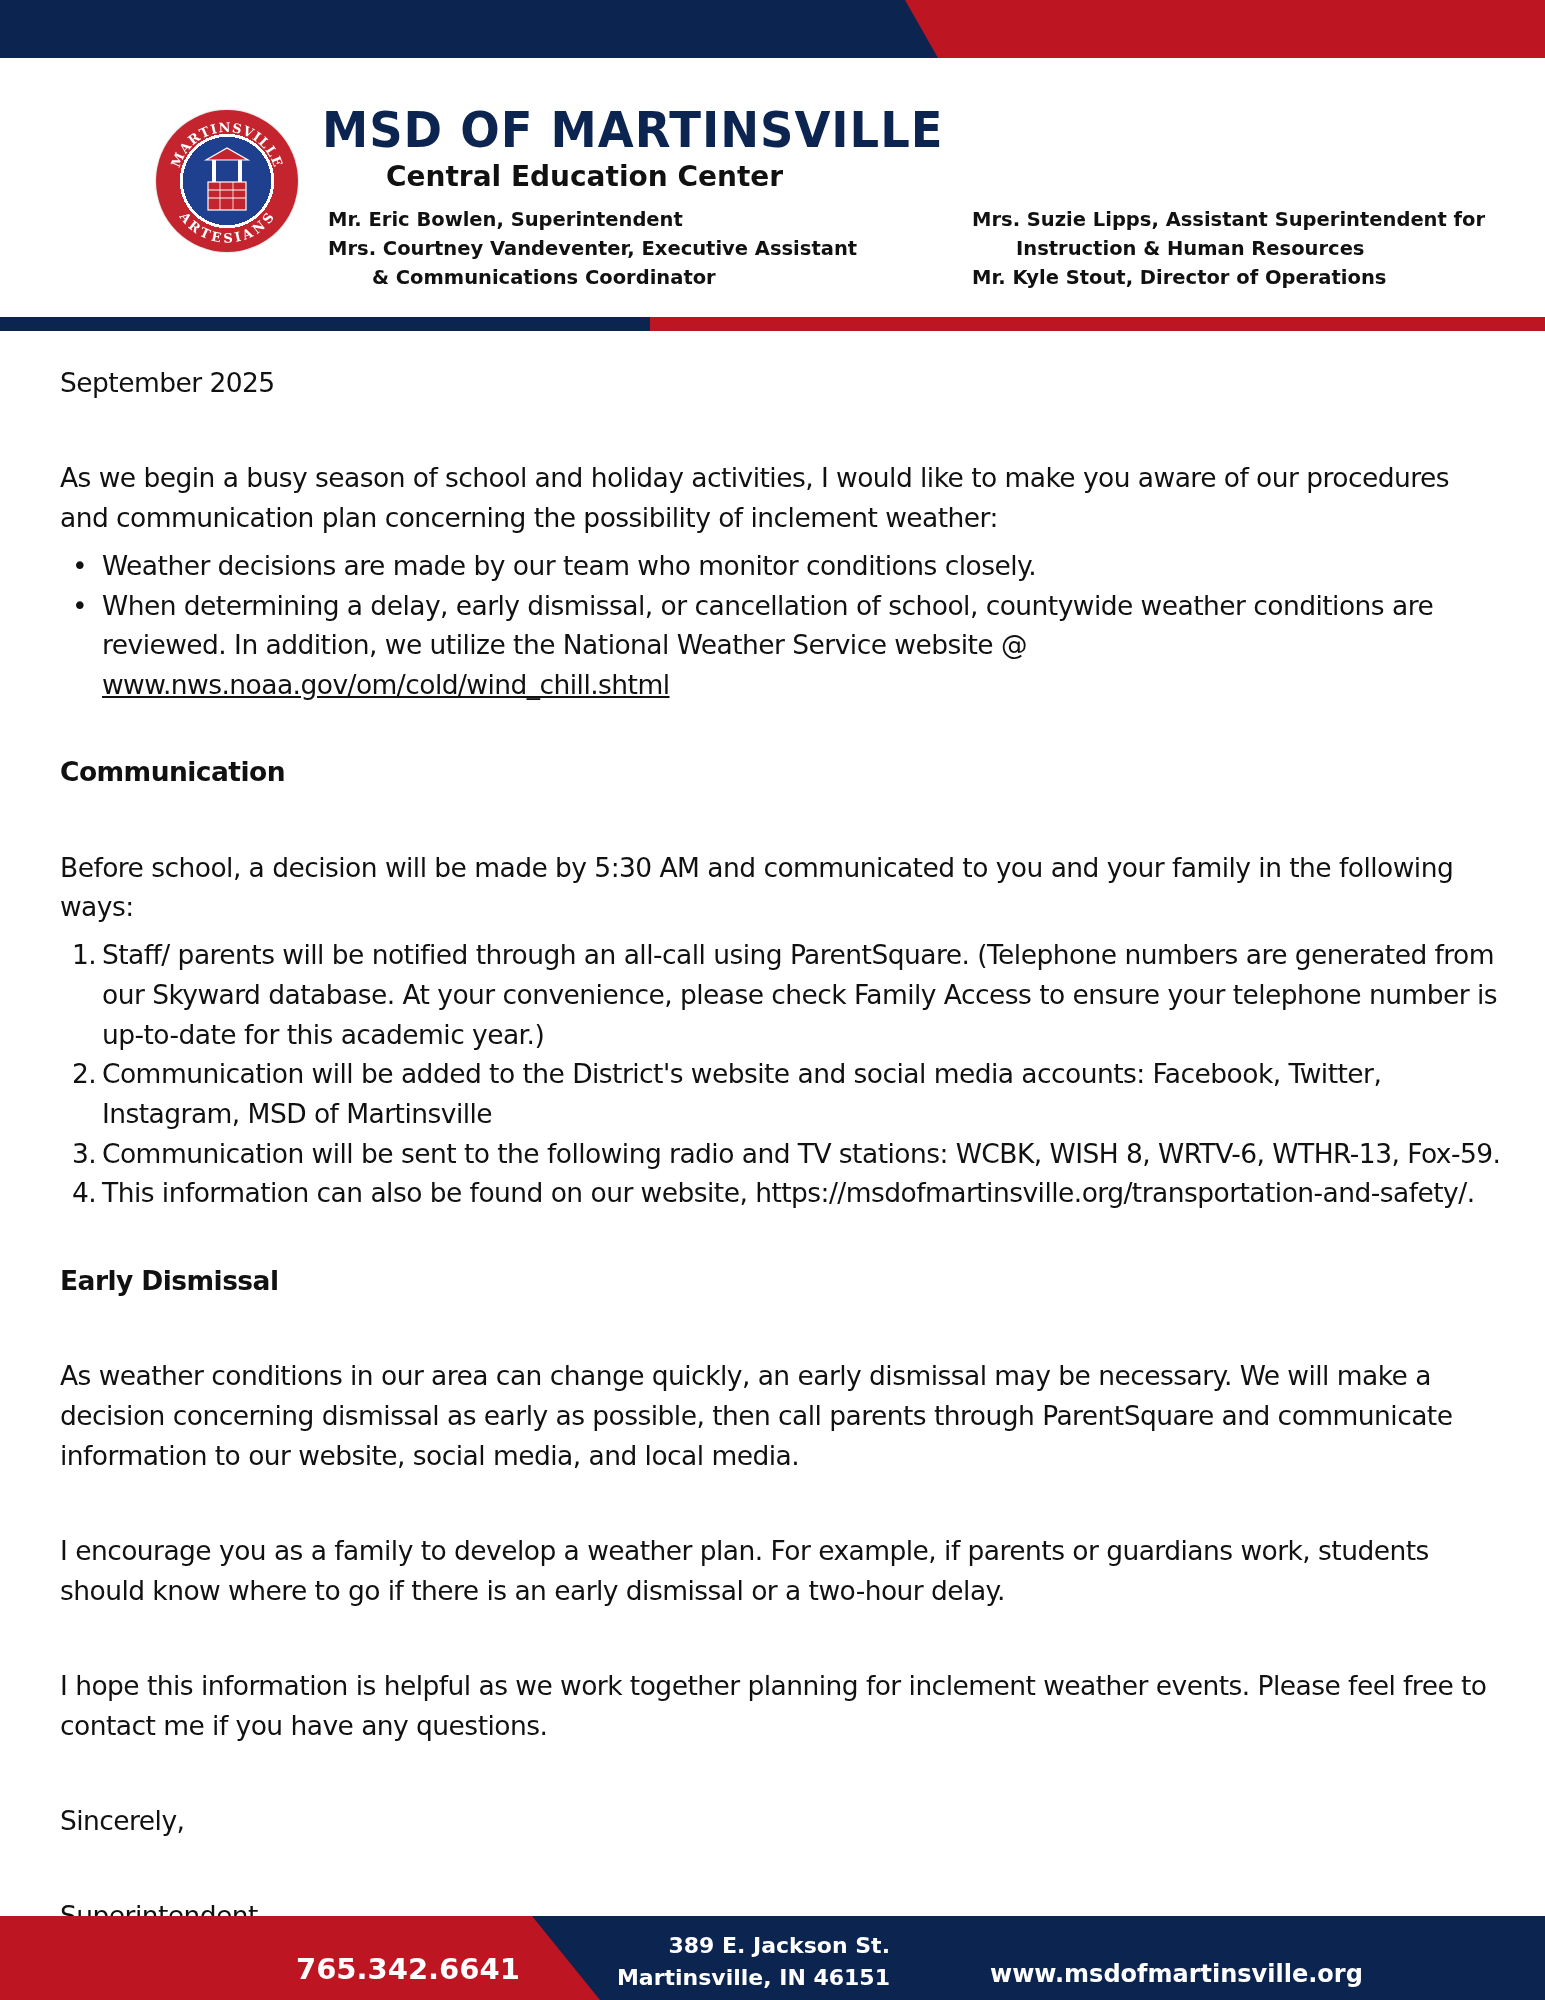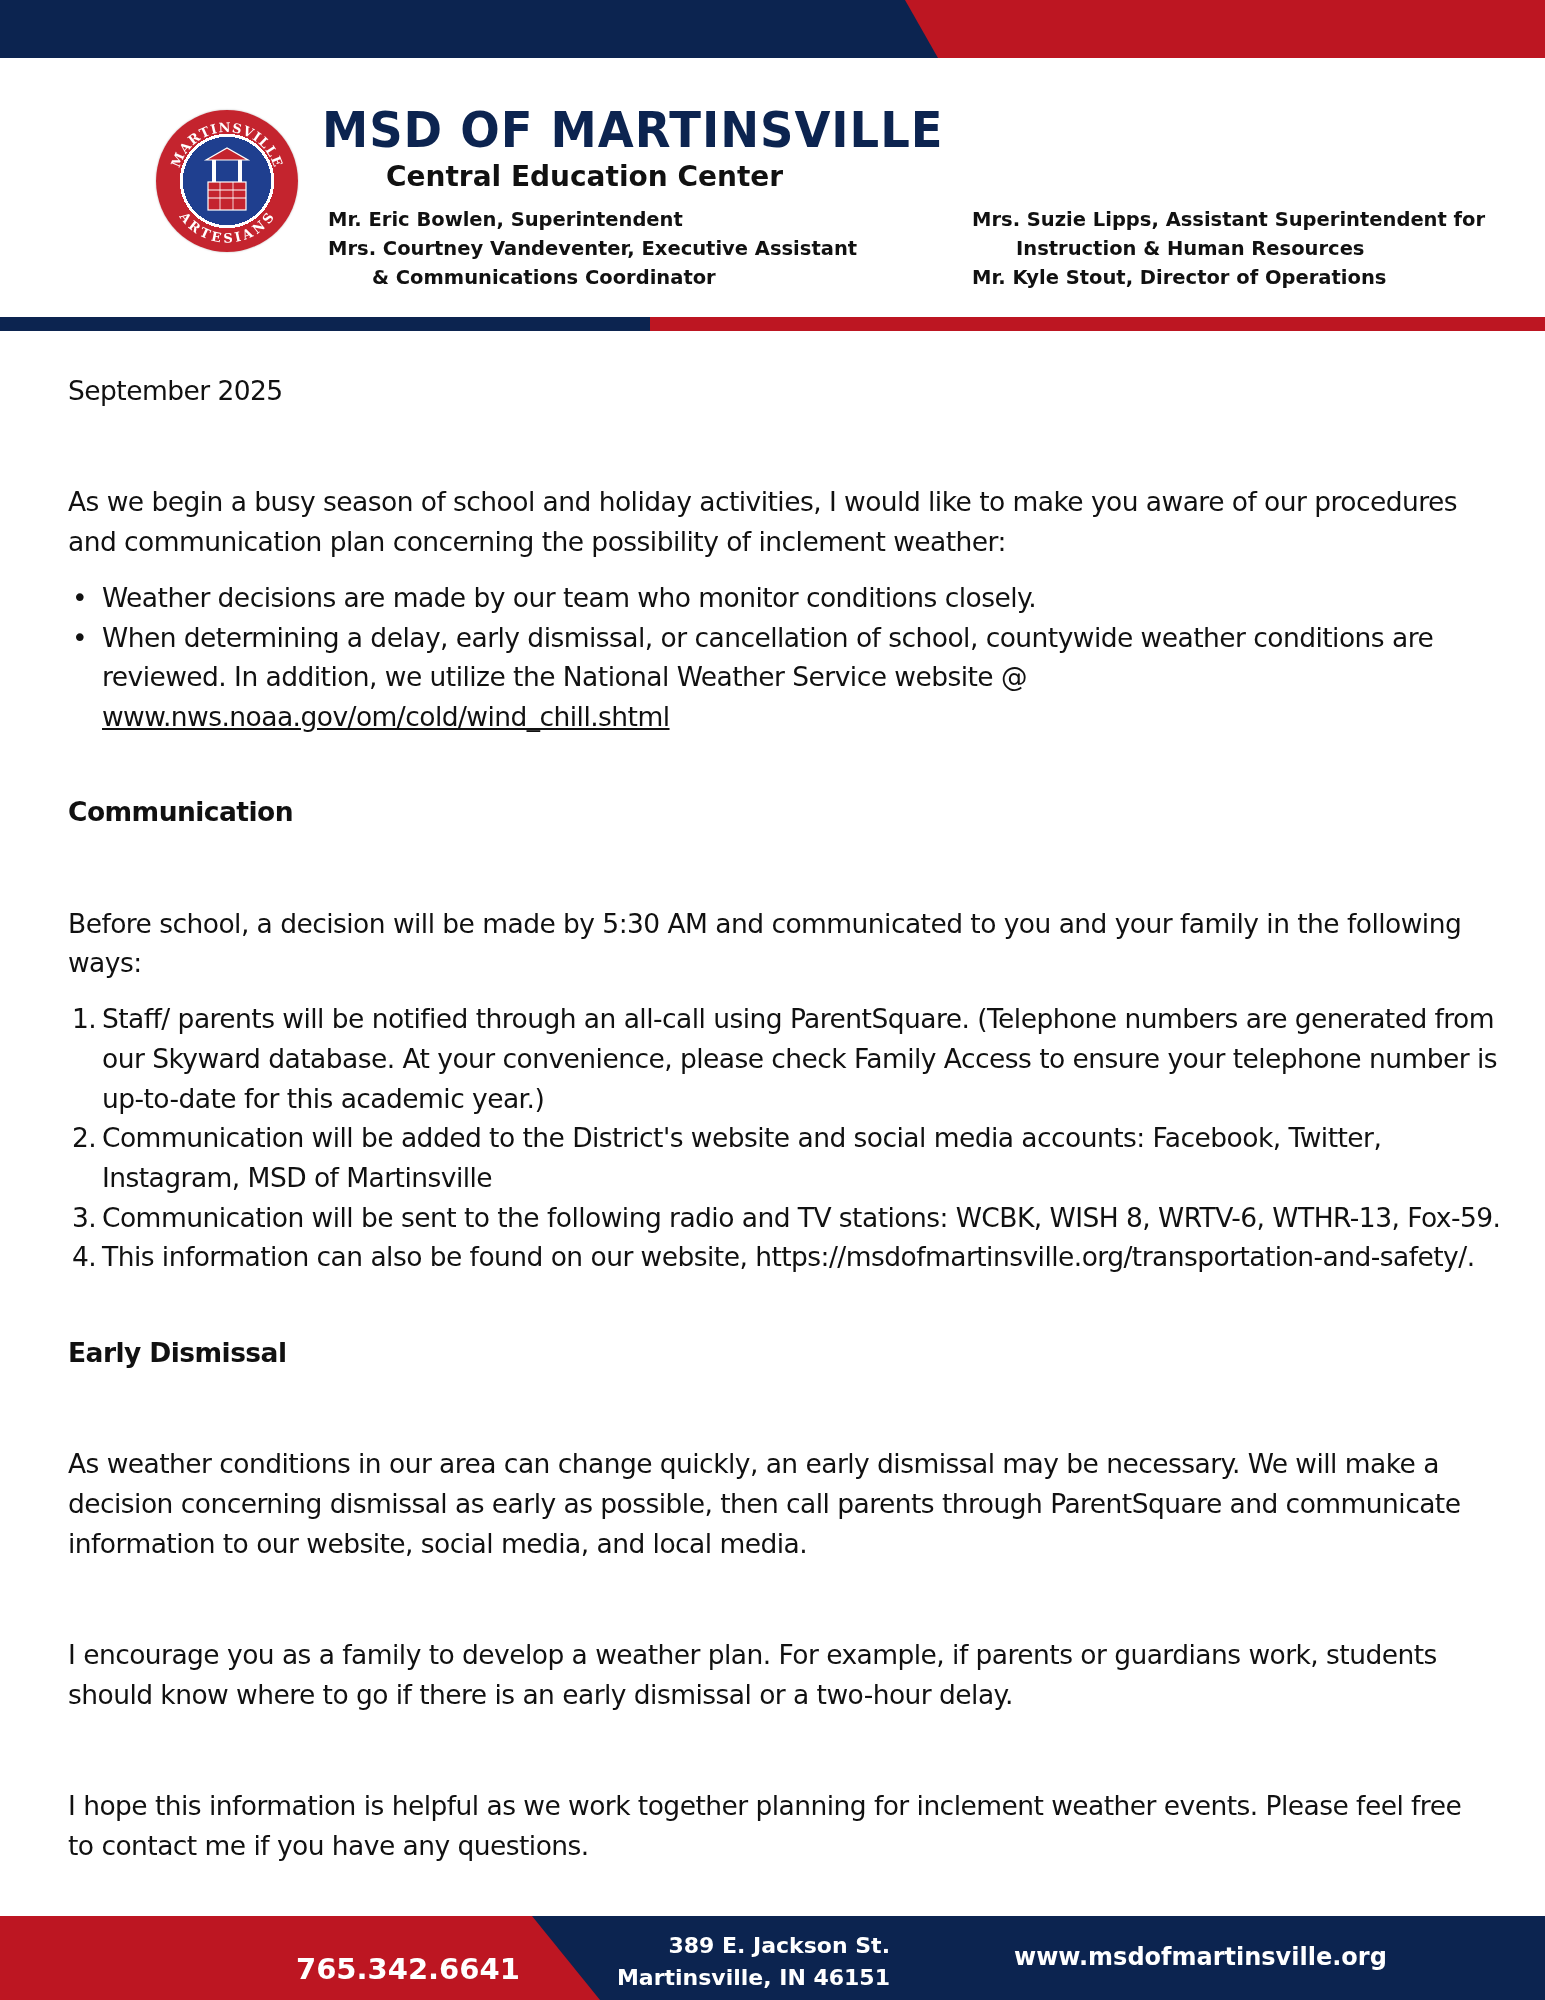--- a/index.html
+++ b/index.html
@@ -26,38 +26,38 @@
     .staff-right { left: 972px; top: 205px; }
     .indent-sm { padding-left: 44px; }
 
     .divider { position: absolute; left: 0; top: 317px; width: 1545px; height: 14px; }
     .divider .blue { position: absolute; left: 0; top: 0; width: 650px; height: 14px; background: #0c2450; }
     .divider .red { position: absolute; left: 650px; top: 0; width: 895px; height: 14px; background: #bd1622; }
 
     
     .content { position: absolute; left: 52px; top: 355px; width: 1450px; font-family: "DejaVu Sans", sans-serif;
       font-size: 26.5px; line-height: 39.7px; color: #111; letter-spacing: -0.55px; }
-    .content p { margin: 16px; }
+    .content p { margin: 8px; }
     .gap { height: 39.7px; }
     .heading { font-weight: bold; }
     .bullets, .numbered { list-style: none; }
     .bullets li { position: relative; padding-left: 50px; }
     .bullets li .dot { position: absolute; left: 20px; top: 0; }
     .numbered li { position: relative; padding-left: 50px; }
     .numbered li .num { position: absolute; left: 20px; top: 0; }
     .link { color: #111; text-decoration: underline; }
 
     
     .footer { position: absolute; left: 0; top: 1916px; width: 1545px; height: 84px; background: #0c2450; }
     .footer .red { position: absolute; left: 0; top: 0; width: 600px; height: 84px; background: #bd1622;
       clip-path: polygon(0 0, 532px 0, 600px 100%, 0 100%); }
     .footer .txt { position: absolute; color: #ffffff; font-weight: bold; font-family: "DejaVu Sans", sans-serif; }
     .f-phone { left: 296px; top: 36px; font-size: 29px; }
     .f-addr { left: 600px; top: 14px; width: 290px; text-align: right; font-size: 22px; line-height: 32px; }
-    .f-web { left: 990px; top: 27px; font-size: 24px; margin-left: 24px; }
+    .f-web { left: 990px; top: 44px; font-size: 24px; }
   </style>
 </head>
 <body>
 
 <div class="top-bar">
   <div class="red"></div>
 </div>
 
 <div class="logo">
   <svg viewBox="0 0 142 142">

